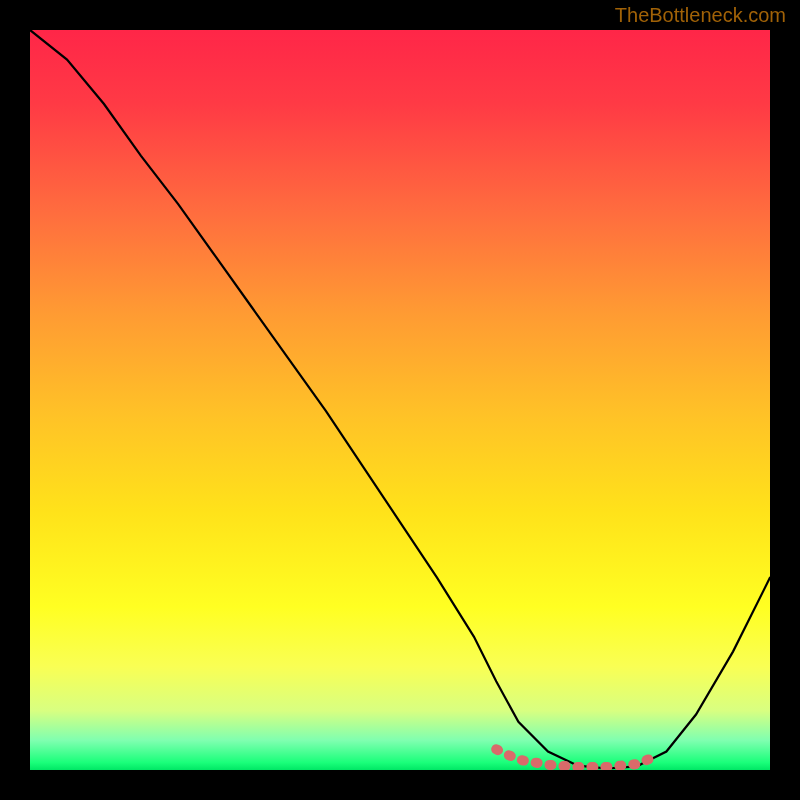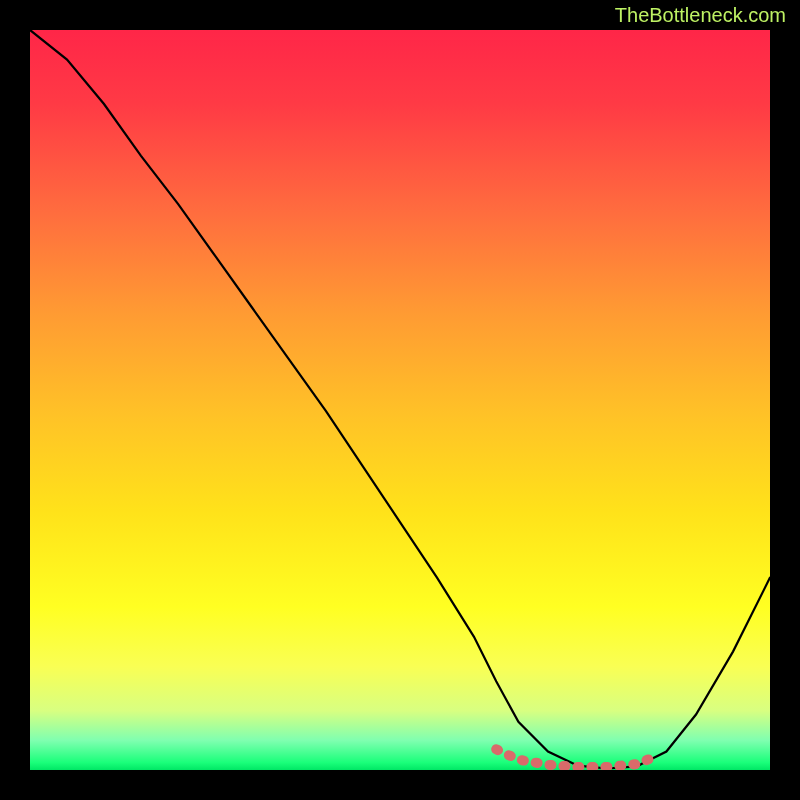--- a/index.html
+++ b/index.html
@@ -8,21 +8,21 @@
     width: 800px;
     height: 800px;
     background: #000;
     position: relative;
     font-family: Arial, sans-serif;
   }
   .watermark {
     position: absolute;
     top: 4px;
     right: 14px;
-    color: #bef264;
+    color: #a16207;
     font-size: 20px;
     font-weight: 500;
     z-index: 10;
   }
   .plot-area {
     position: absolute;
     left: 30px;
     top: 30px;
     width: 740px;
     height: 740px;

